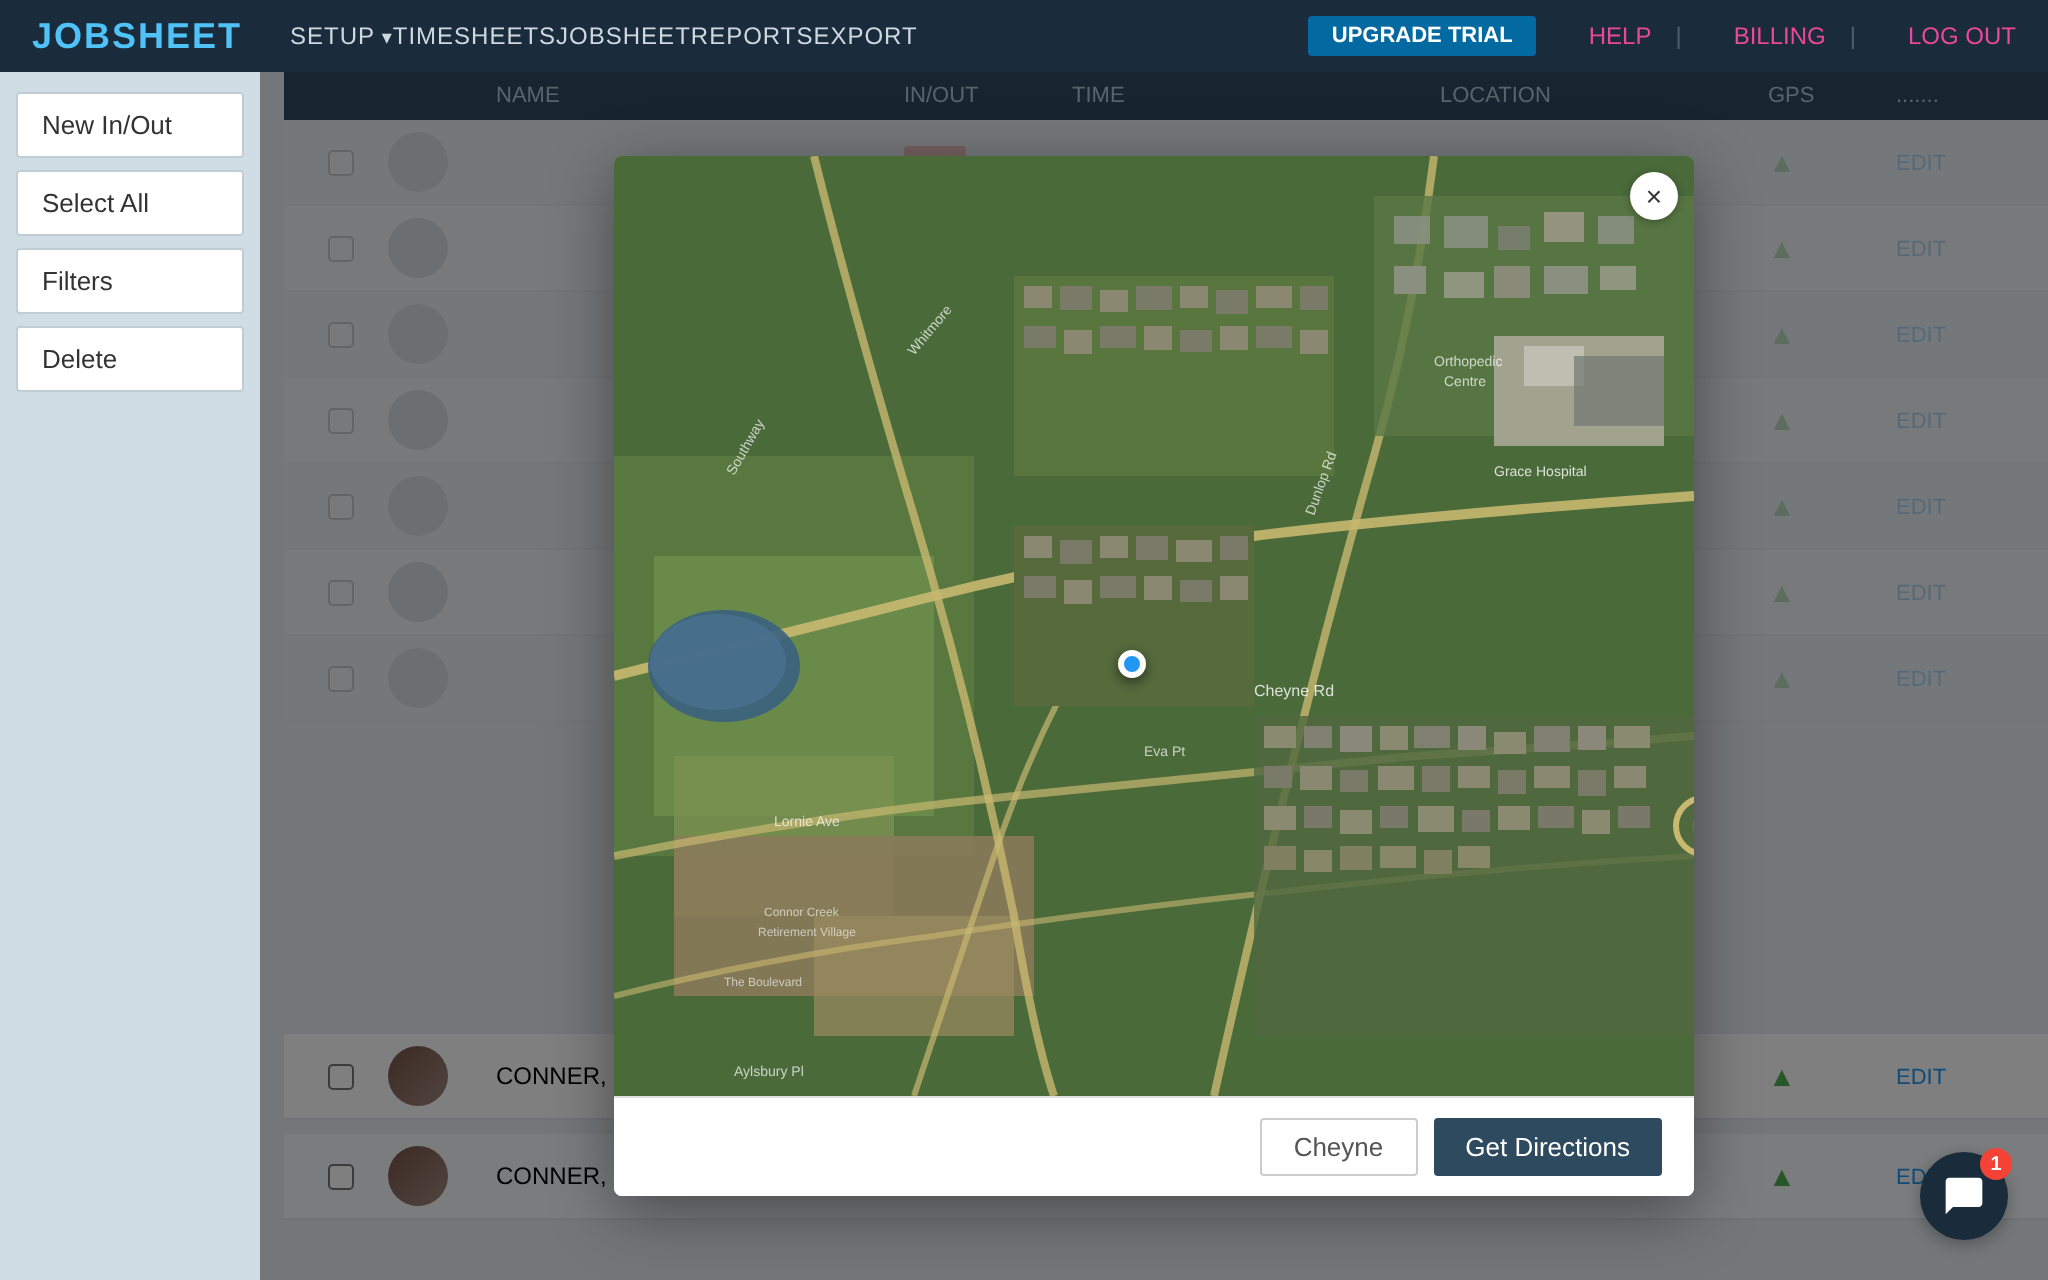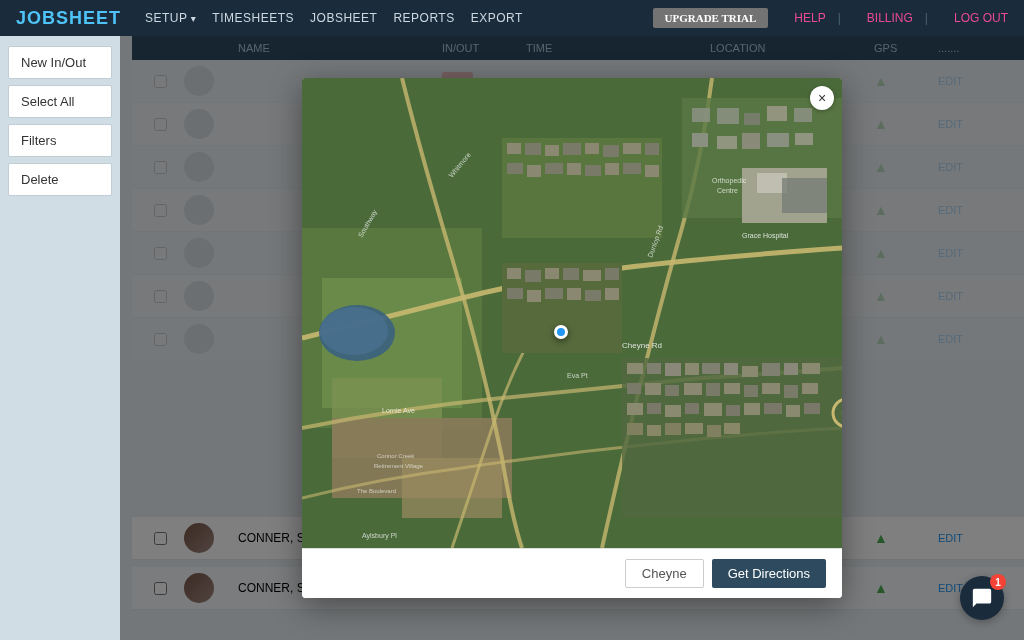--- a/index.html
+++ b/index.html
@@ -16,62 +16,61 @@
       z-index: 10;
     }
     .header-logo {
       color: white;
       font-weight: bold;
       font-size: 18px;
       letter-spacing: 1px;
       margin-right: 24px;
     }
     .header-logo span { color: #4fc3f7; }
-    .header-nav { display: flex; align-items: center; gap: 16px; flex: 1; }
+    .header-nav { display: flex; align-items: center; flex: 1; }
     .header-nav a {
       color: #cdd8e0;
       text-decoration: none;
       font-size: 12px;
       text-transform: uppercase;
       letter-spacing: 0.5px;
     }
     .header-nav .has-arrow::after { content: ' ▾'; font-size: 10px; }
     .header-right { display: flex; align-items: center; gap: 12px; }
     .btn-upgrade {
-      background: #737373;
+      background: #0369a1;
       color: white;
       border: none;
       padding: 4px 12px;
       font-size: 11px;
       font-weight: bold;
       text-transform: uppercase;
       cursor: pointer;
       border-radius: 2px;
-      font-family: Liberation Serif, serif;
     }
     .header-right a {
       color: #ec4899;
       text-decoration: none;
       font-size: 12px;
       text-transform: uppercase;
       margin-left: 14px;
     }
     .header-divider { color: #4a6070; font-size: 12px; }
 
     
     .main-area {
       display: flex;
       height: calc(640px - 36px);
       position: relative;
     }
 
     
     .sidebar {
       background: #d0dde5;
-      width: 120px;
+      width: 130px;
       padding: 8px 0;
       display: flex;
       flex-direction: column;
       gap: 2px;
     }
     .sidebar-btn {
       background: white;
       border: 1px solid #c0cdd5;
       padding: 8px 12px;
       font-size: 13px;

